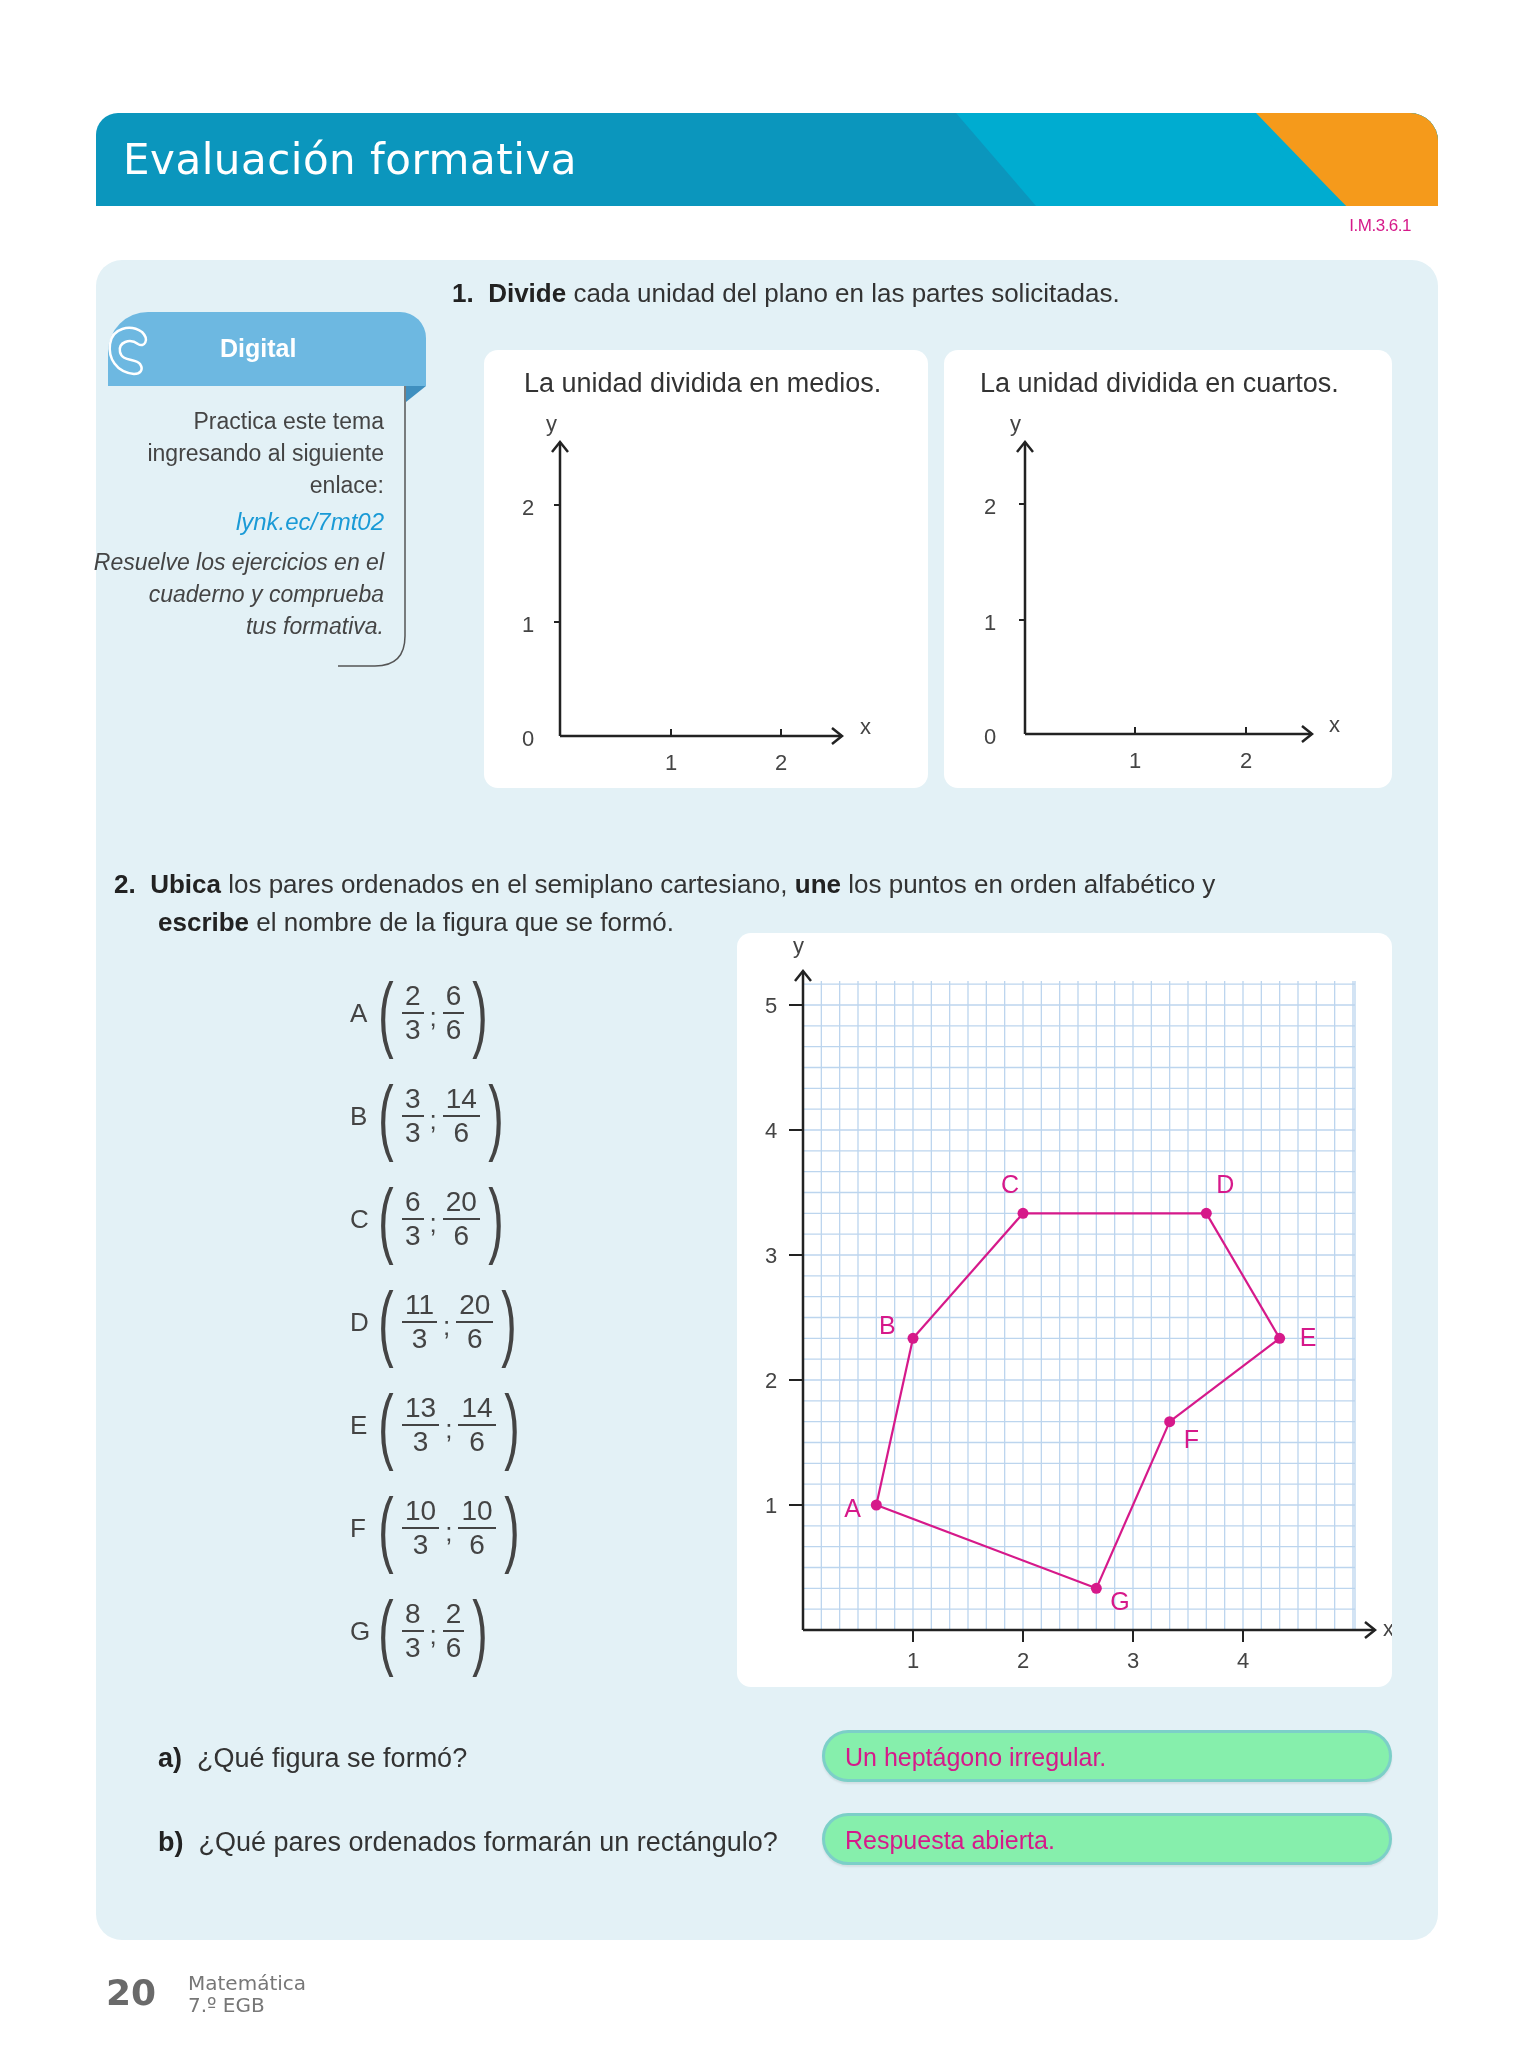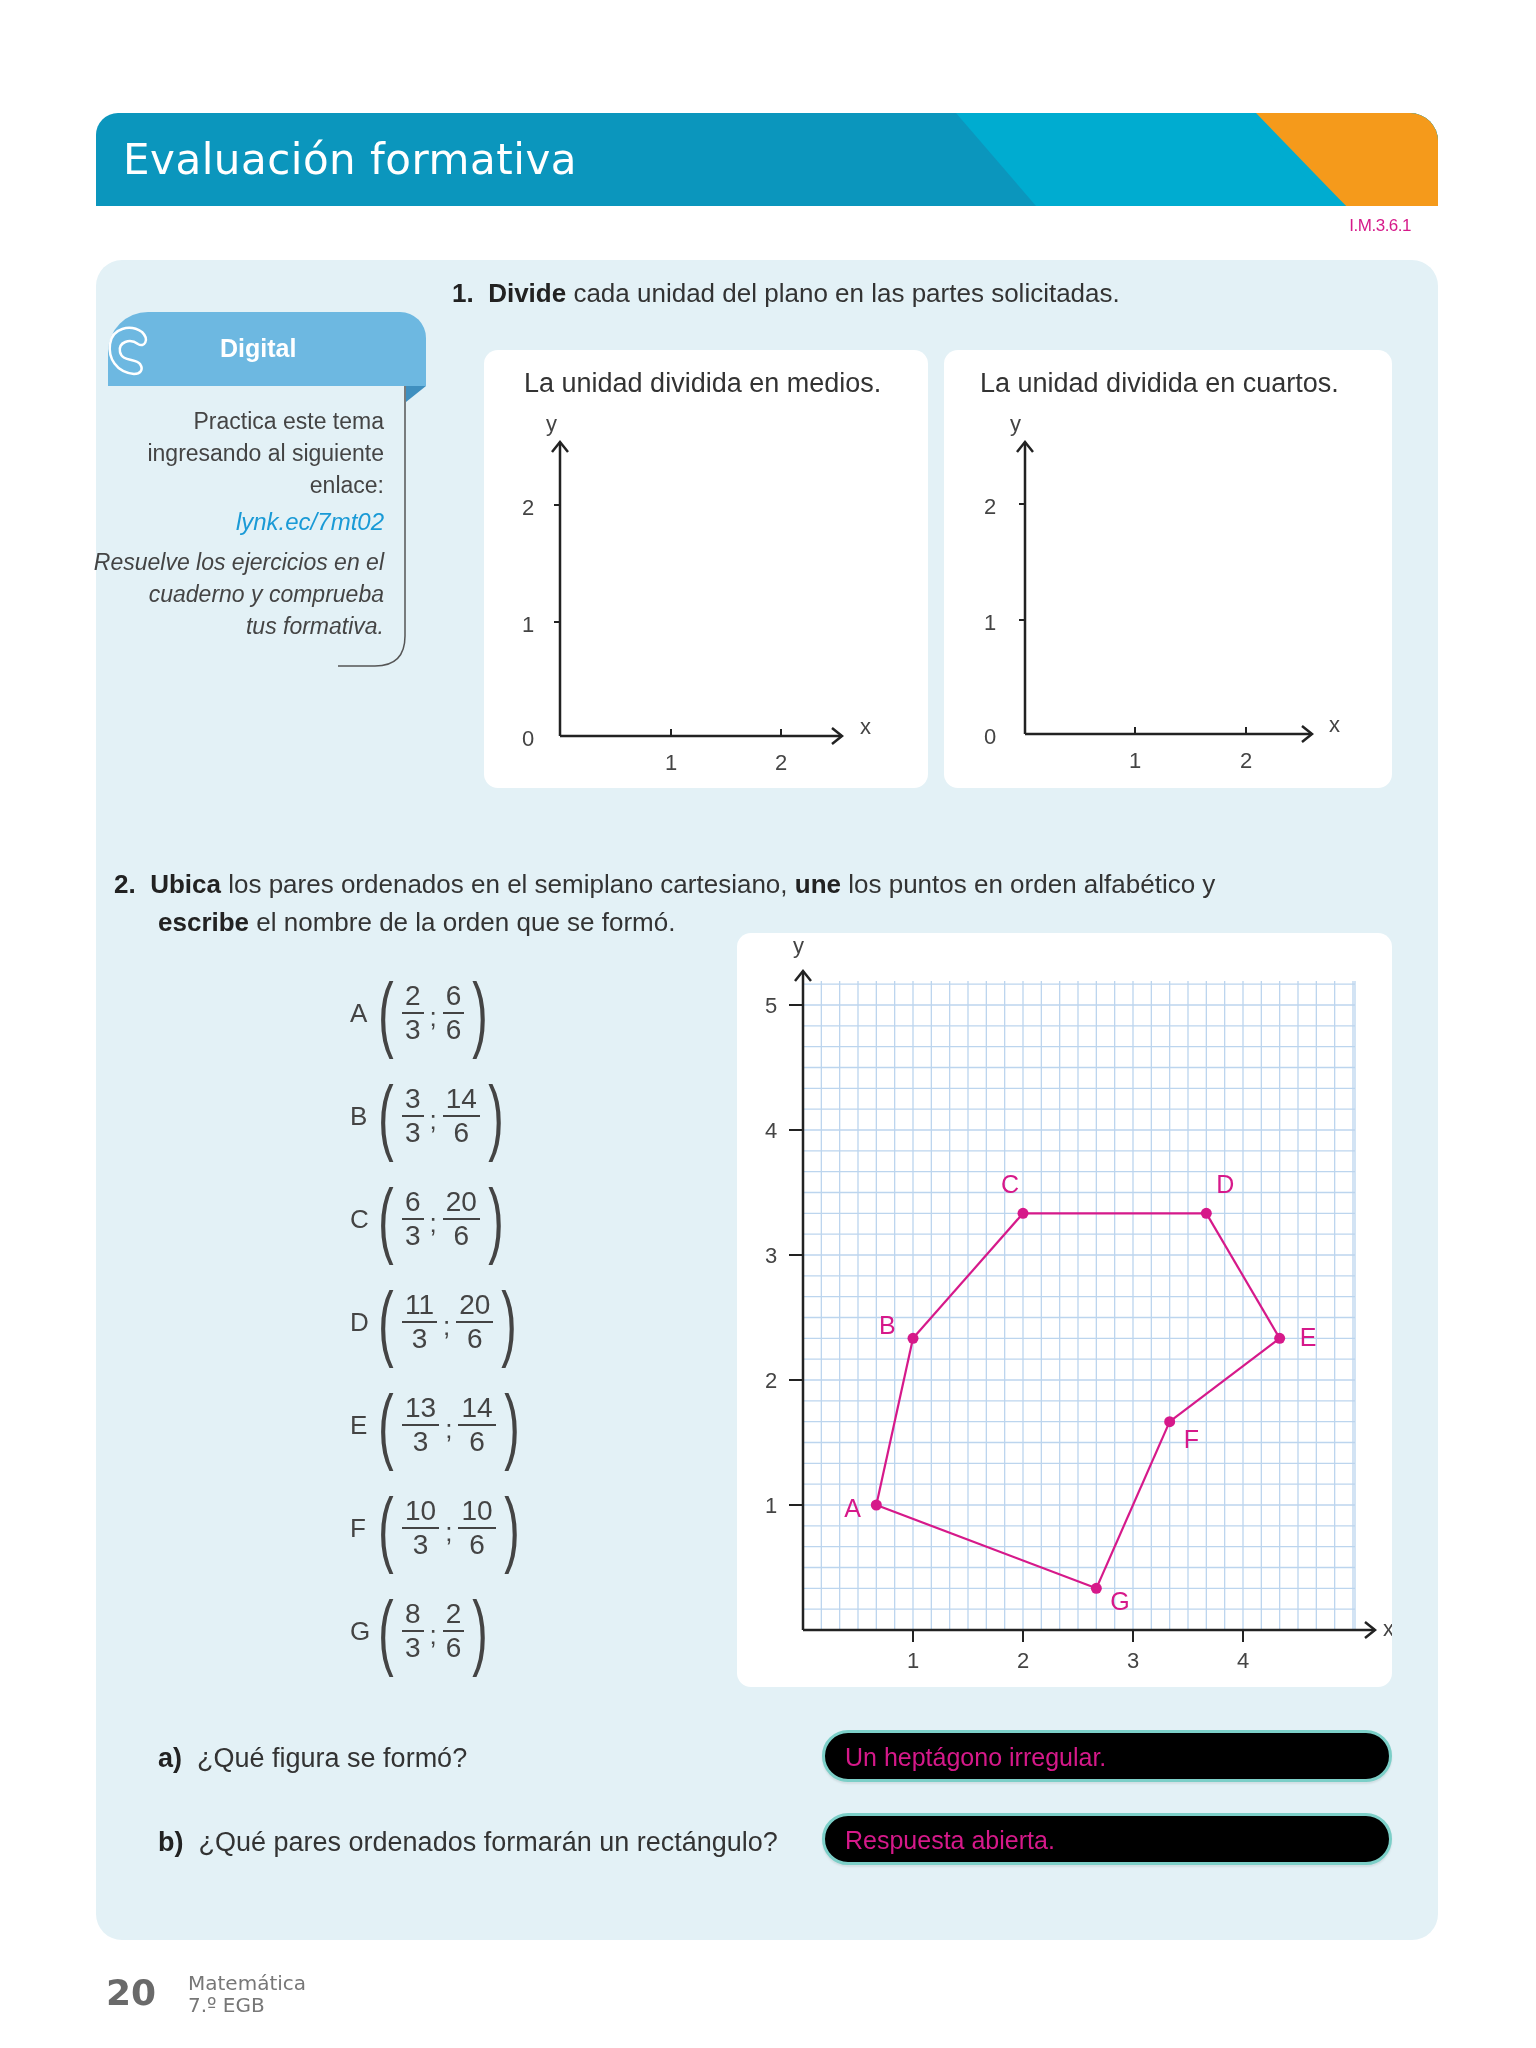--- a/index.html
+++ b/index.html
@@ -32,21 +32,21 @@
   #pairs{left:350px;top:968px;}
   .pair{position:absolute;left:0;height:90px;display:flex;align-items:center;font-family:"Liberation Sans",sans-serif;color:#444;}
   .pair .lbl{font-size:26px;width:22px;}
   .paren{font-size:84px;font-weight:100;line-height:84px;color:#444;transform:scaleX(0.55);display:inline-block;}
   .frac{display:inline-flex;flex-direction:column;align-items:center;font-size:28px;line-height:32px;margin:0 2px;}
   .frac .num{border-bottom:2px solid #444;padding:0 3px;}
   .sep{font-size:26px;margin:0 4px;position:relative;top:4px;}
   #card3{left:737px;top:933px;width:655px;height:754px;}
   
   .qa{font-size:27px;color:#333;font-family:"Liberation Sans",sans-serif;}
-  .answer-box{background:#000000;border:3px solid #7ccfc8;border-radius:26px;height:52px;box-sizing:border-box;box-shadow:0 2px 2px rgba(0,0,0,0.08);}
+  .answer-box{background:#86efac;border:3px solid #7ccfc8;border-radius:26px;height:52px;box-sizing:border-box;box-shadow:0 2px 2px rgba(0,0,0,0.08);}
   .answer-text{position:absolute;left:20px;top:10px;font-size:25px;color:#d6198a;font-family:"Liberation Sans",sans-serif;}
   
   #page-num{left:106px;top:1972px;font-size:36px;font-weight:bold;color:#6a6a6a;font-family:"DejaVu Sans",sans-serif;}
   #subject{left:188px;top:1972px;font-size:20px;color:#777;font-family:"DejaVu Sans",sans-serif;line-height:22px;}
   svg text{font-family:"Liberation Sans",sans-serif;}
 </style>
 </head>
 <body>
 
 <div id="header" class="abs">
@@ -125,21 +125,21 @@
     <text x="40" y="280" font-size="22" fill="#444">1</text>
     <text x="40" y="164" font-size="22" fill="#444">2</text>
     <text x="185" y="418" font-size="22" fill="#444">1</text>
     <text x="296" y="418" font-size="22" fill="#444">2</text>
   </svg>
 </div>
 
 <div id="q2" class="abs">
   <span class="bold">2.</span>&nbsp;
   <span class="bold">Ubica</span><span> los pares ordenados en el semiplano cartesiano, </span><span class="bold">une</span><span> los puntos en orden alfabético y</span><br>
-  <span style="padding-left:44px;" class="bold">escribe</span><span> el nombre de la orden que se formó.</span>
+  <span style="padding-left:44px;" class="bold">escribe</span><span> el nombre de la figura que se formó.</span>
 </div>
 
 <div id="pairs" class="abs">
     <div class="pair" style="top: 0px;">
       <span class="lbl">A</span>
       <span class="paren">(</span>
       <span class="frac">
         <span class="num">2</span>
         <span>3</span>
       </span>

